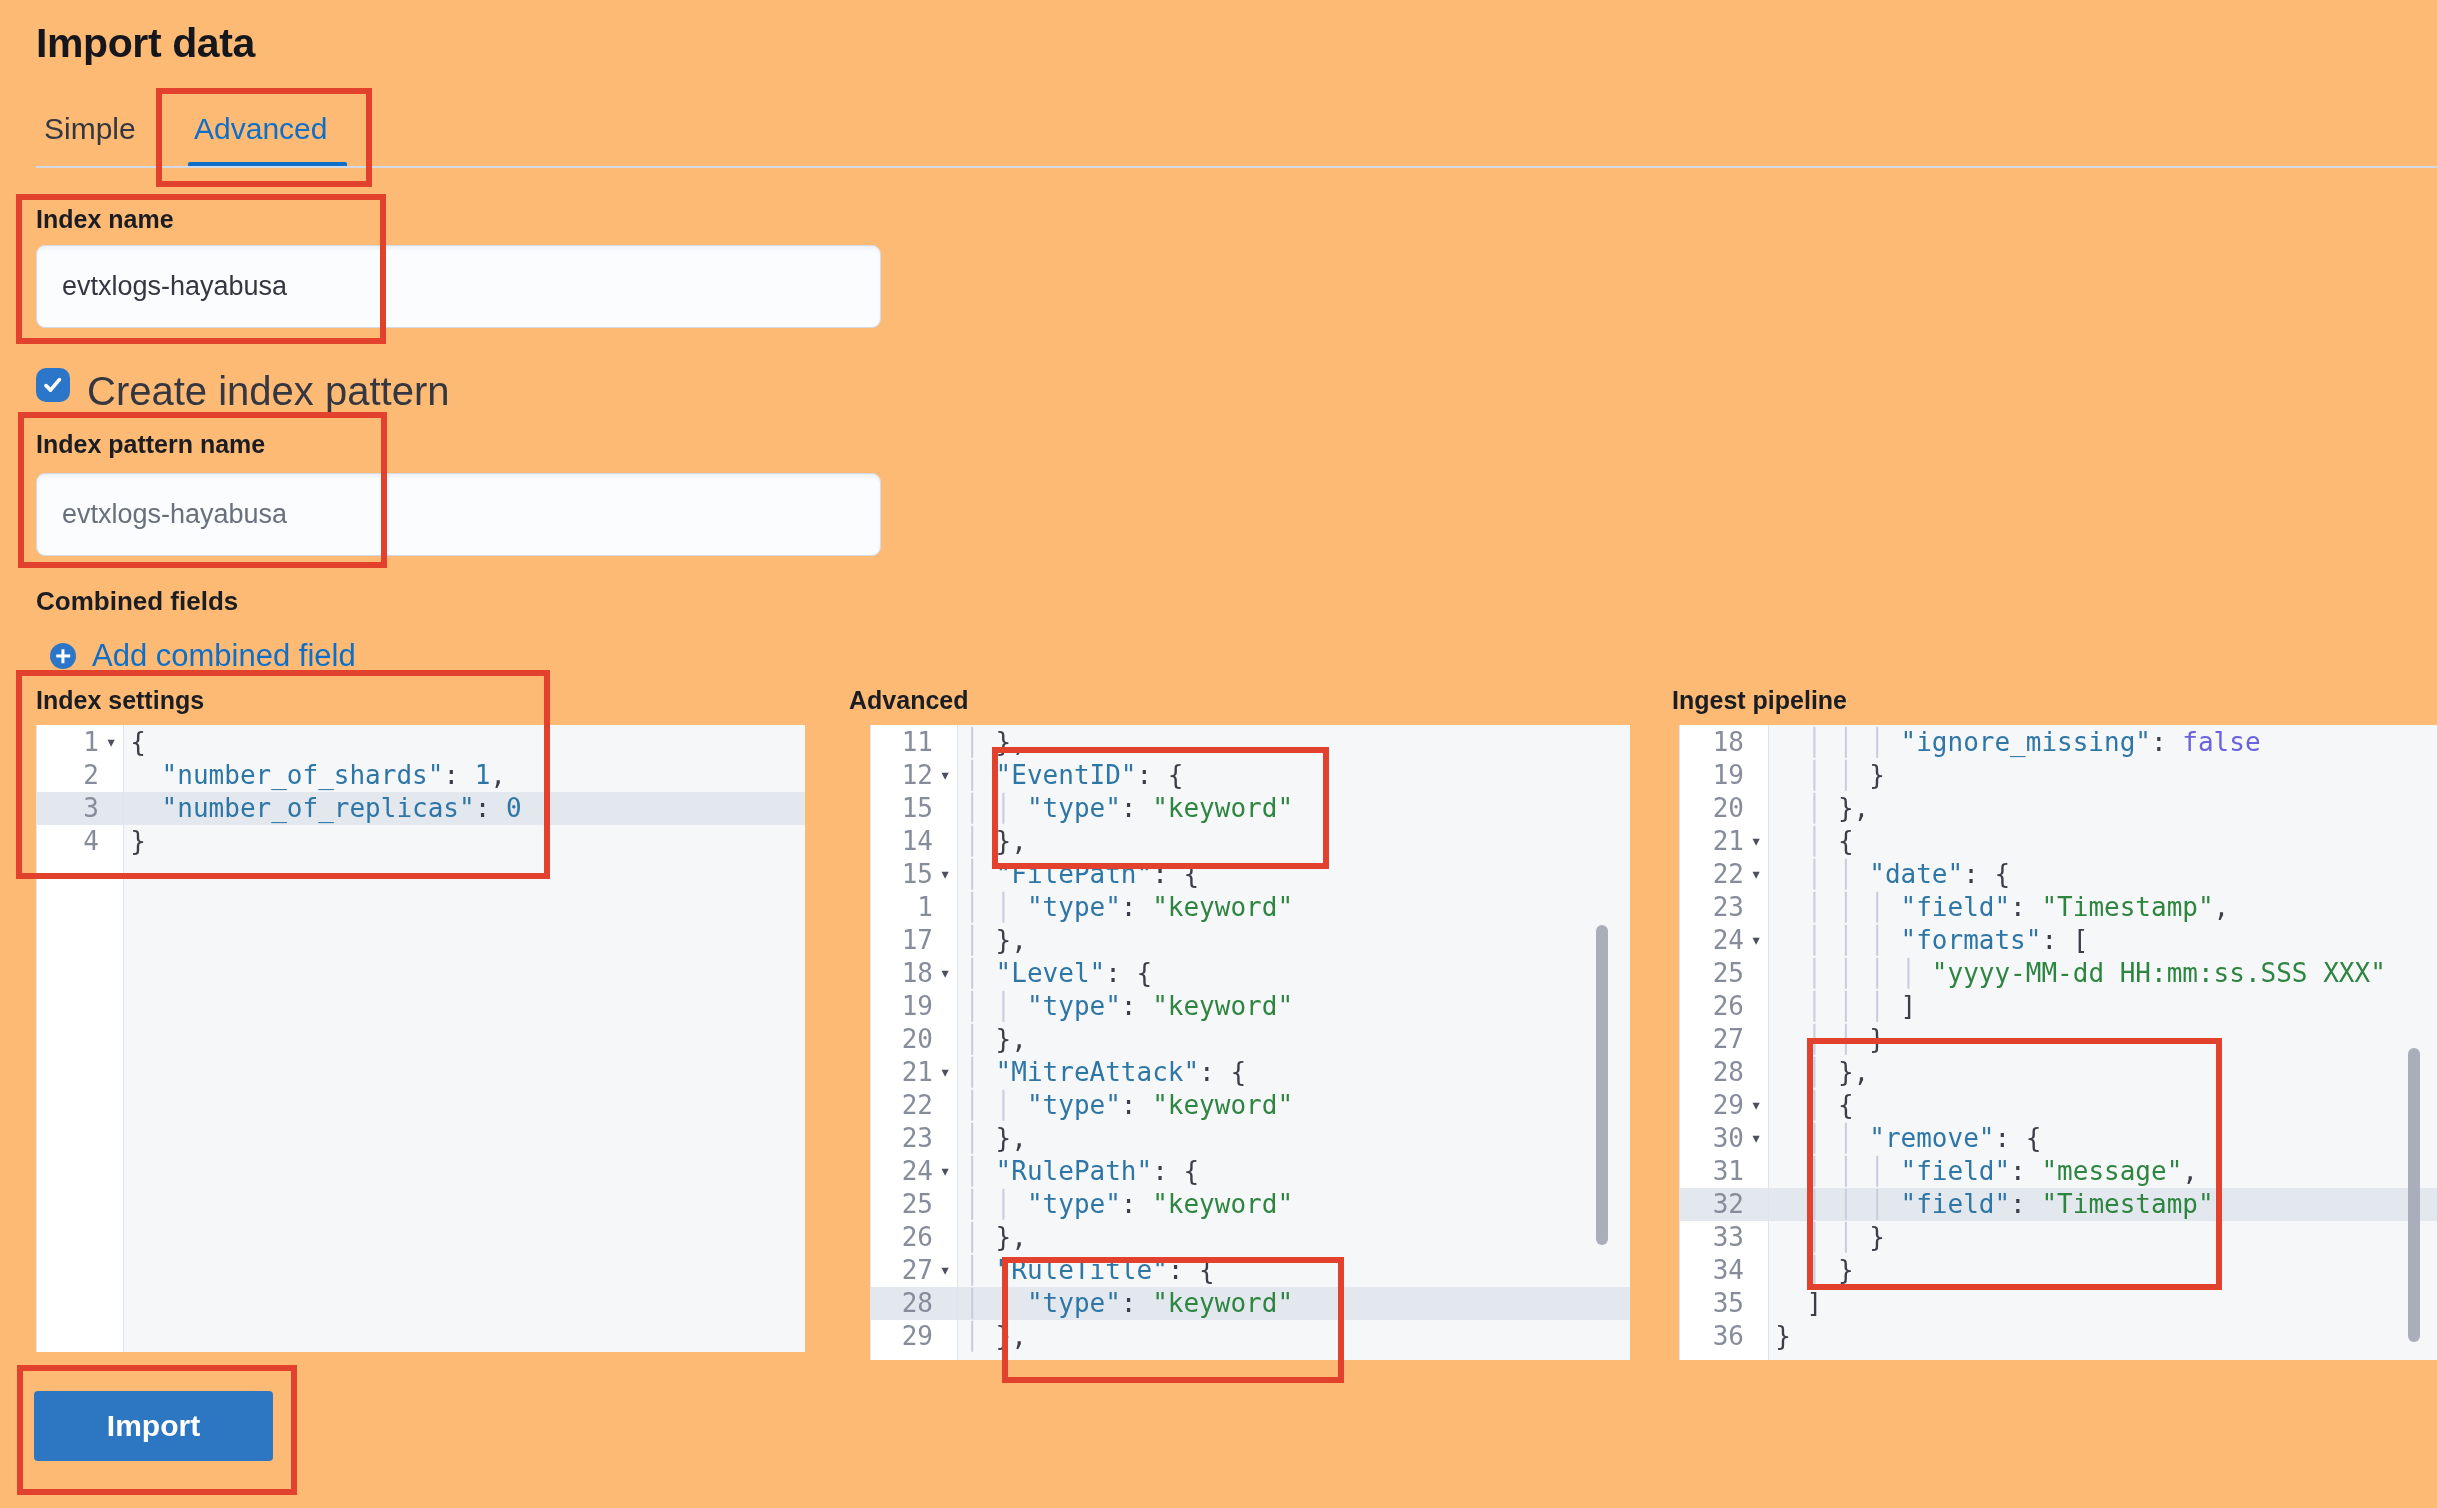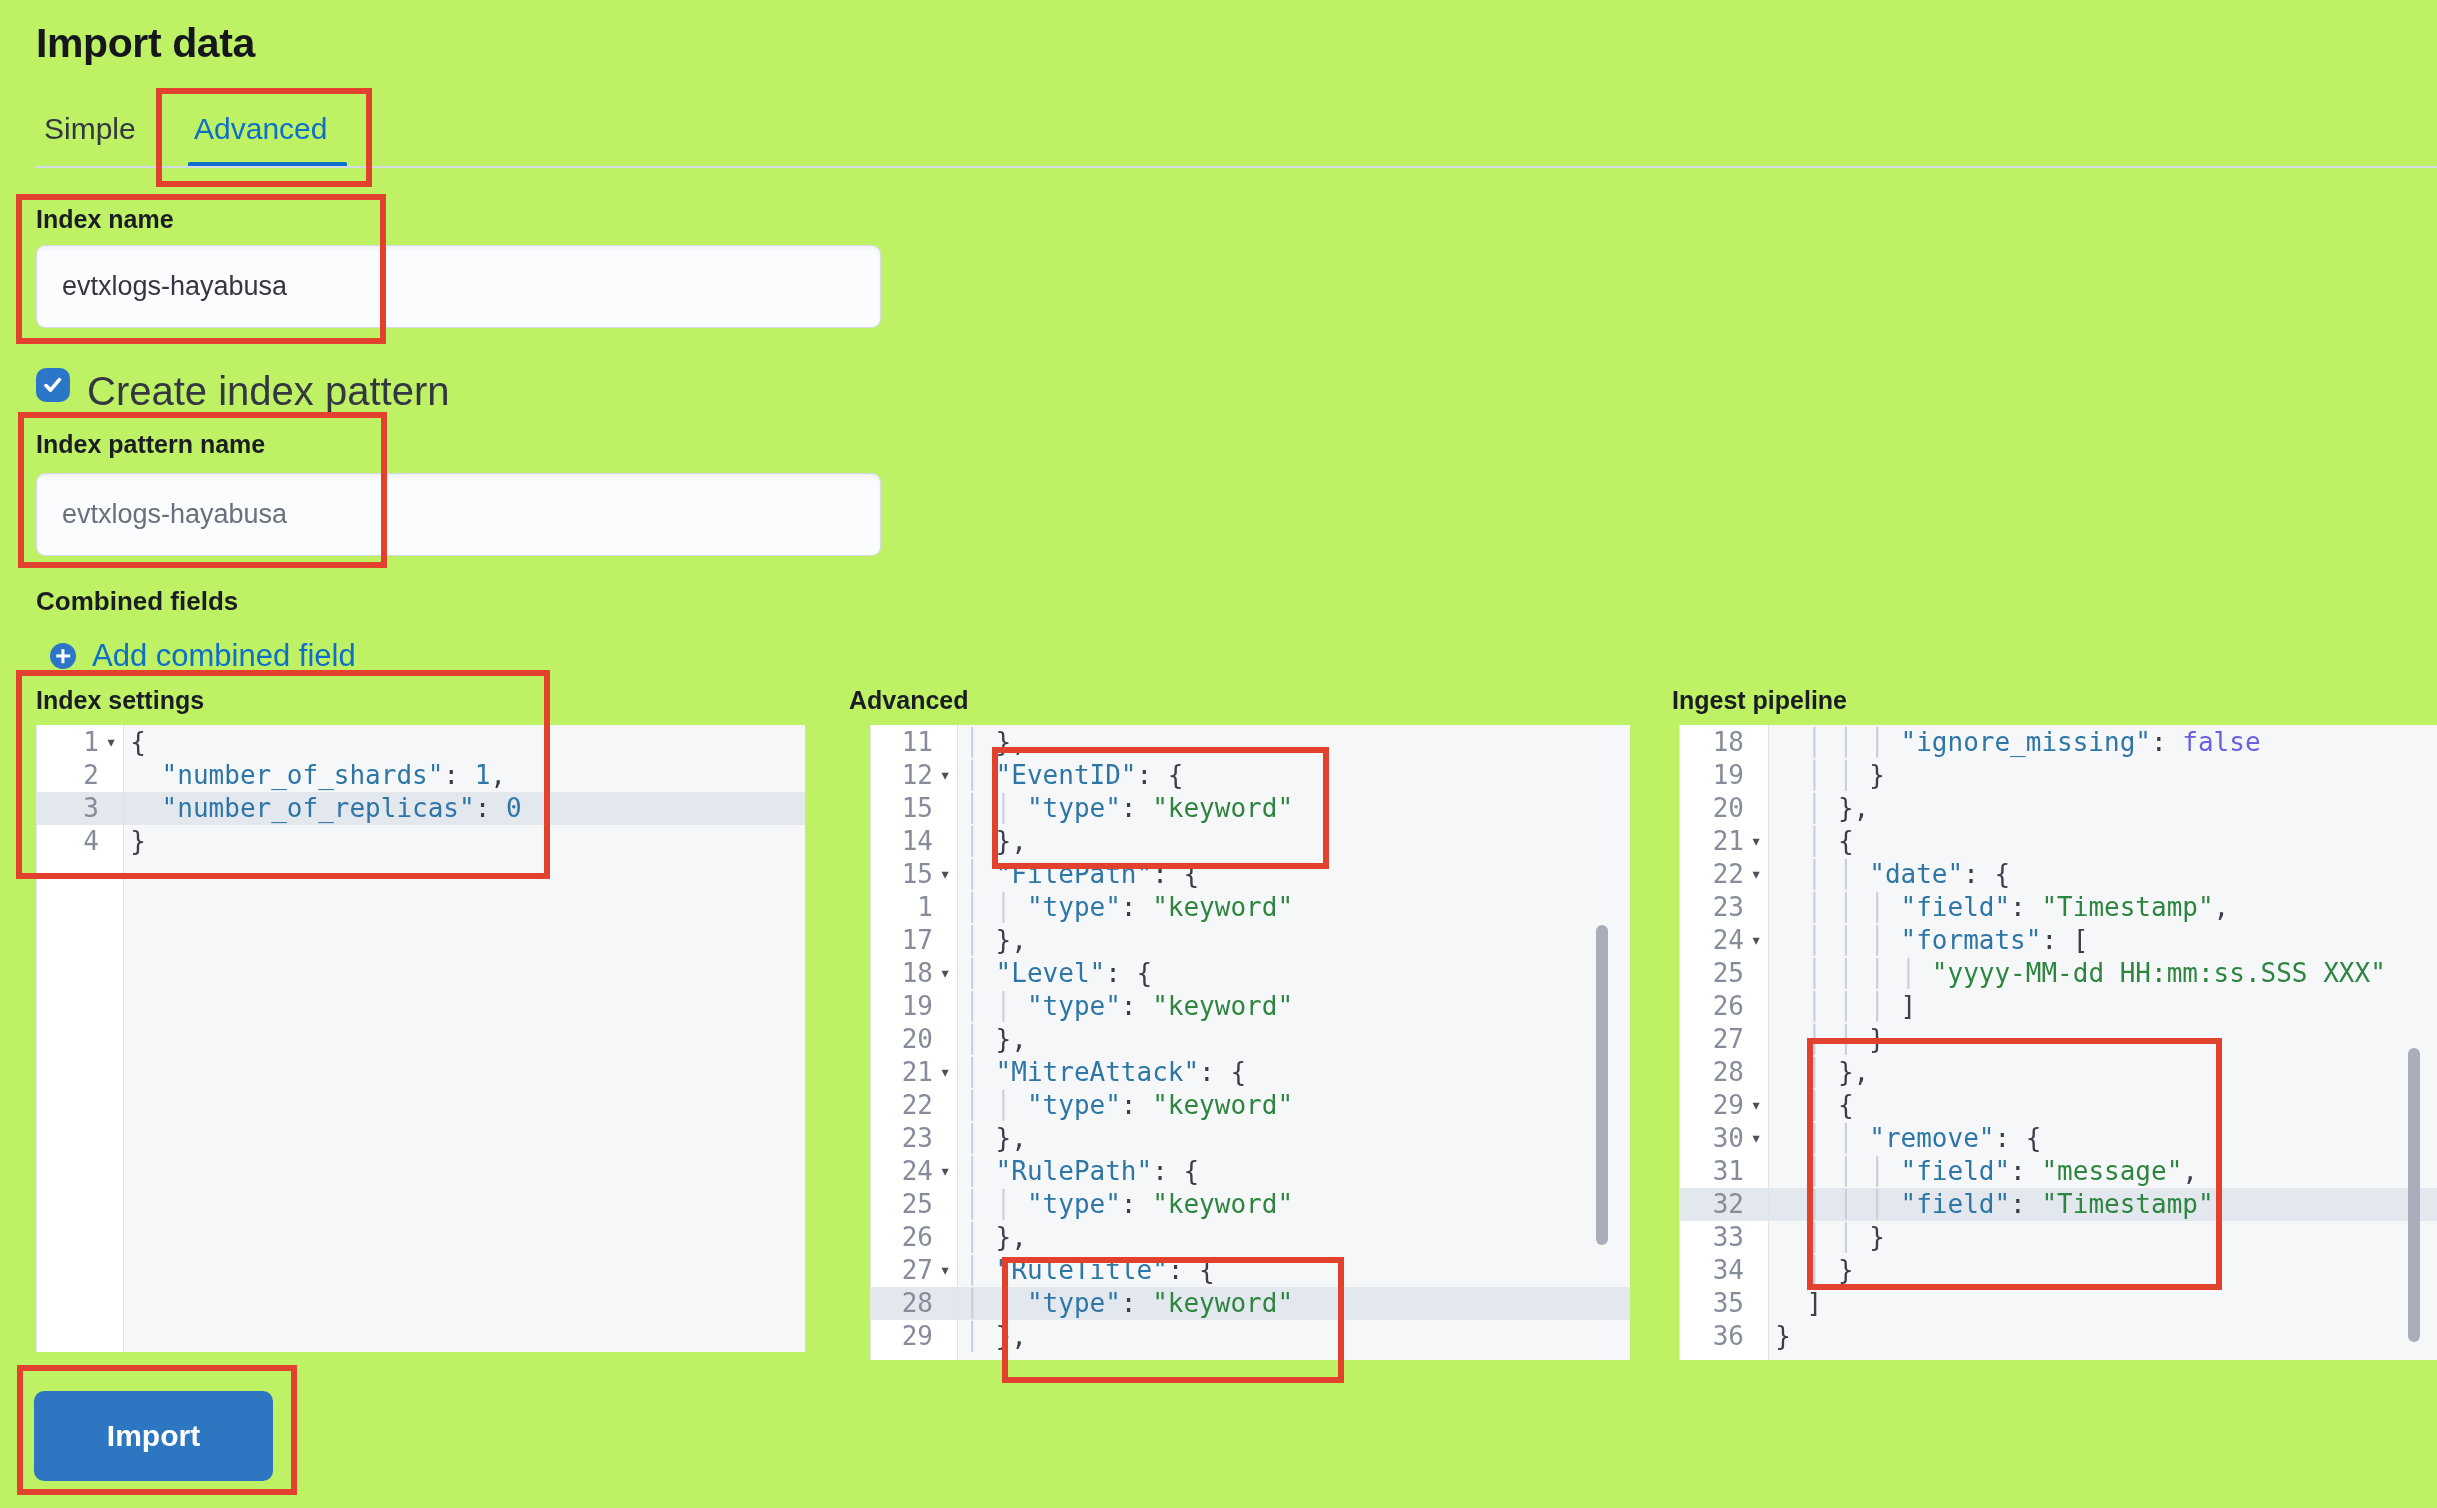--- a/index.html
+++ b/index.html
@@ -2,21 +2,21 @@
 <html style="--accent: #0d6fc8; --btn: #2d77c2; --chk: #2b76c8; --red: #e2412d; --k: #2e76a6; --s: #2e8540; --b: #6a61e0; --p: #3b3e48; --ebg: #f6f7f9; --hl: #e3e7ee;font-size:14.4px"><head>
 <meta charset="utf-8">
 <style>
   :root{
     --accent:#0d6fc8; --btn:#2d77c2; --chk:#2b76c8; --red:#e2412d;
     --k:#2e76a6; --s:#2e8540; --b:#6a61e0; --p:#3b3e48;
     --ebg:#f6f7f9; --hl:#e3e7ee;
   }
   *{box-sizing:border-box;margin:0;padding:0}
   body{background:#fff;font-family:"Liberation Sans",sans-serif;}
-  #app{position:relative;width:2438px;height:1508px;background:#bef264;overflow:hidden}
+  #app{position:relative;width:2438px;height:1508px;background:#fdba74;overflow:hidden}
 
   .abs{position:absolute}
   .page-title{font-size:41px;font-weight:700;color:#16171d;letter-spacing:-0.4px}
   .tab{font-size:30px;font-weight:400;cursor:pointer}
   .tab.simple{color:#343741}
   .tab.advanced{color:var(--accent)}
   .tab-underline{background:var(--accent);height:4.5px;border-radius:1.8px}
   .divider{background:#d3dae6;height:1.8px}
 
   .field-label{font-size:25px;font-weight:700;color:#1b1d23}
@@ -47,21 +47,21 @@
   .grow .fold{width:24px;text-align:center;font-size:14.4px;color:#4c505c;
     font-family:"Liberation Sans",sans-serif;cursor:pointer}
   .crow{height:33px;line-height:33px;white-space:pre;padding-left:6.3px;
     font-family:"DejaVu Sans Mono",monospace;font-size:26px}
   .grow.hl,.crow.hl{background:var(--hl)}
   .tk-p{color:var(--p)} .tk-k{color:var(--k)} .tk-s{color:var(--s)}
   .tk-b{color:var(--b)} .tk-n{color:var(--k)} .tk-g{color:#c9cede}
 
   .vscroll{position:absolute;width:11.7px;border-radius:6.3px;background:#a9aeba;cursor:pointer}
 
-  .import-btn{width:239px;height:90px;border:none;border-radius:10px;background:var(--btn);
+  .import-btn{width:239px;height:70px;border:none;border-radius:4px;background:var(--btn);
     color:#fff;font-family:"Liberation Sans",sans-serif;font-size:30px;font-weight:600;cursor:pointer}
 
   .abox{position:absolute;border:6.3px solid var(--red);pointer-events:none;z-index:50}
 </style>
 </head>
 <body>
 
 <div id="app">
 
   <h1 class="abs page-title" style="left:36px;top:20px">Import data</h1>

